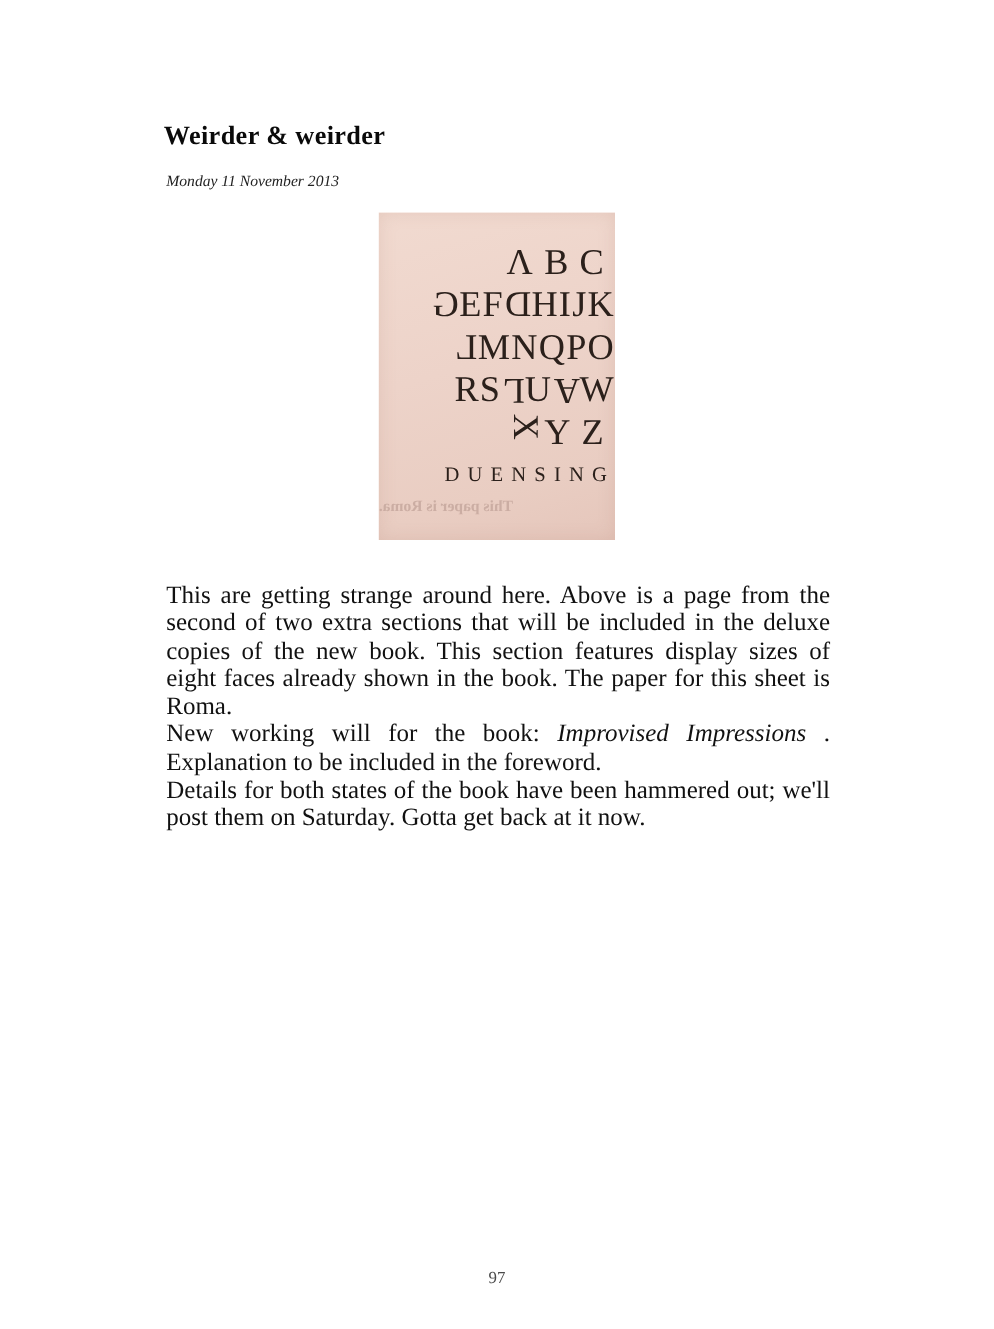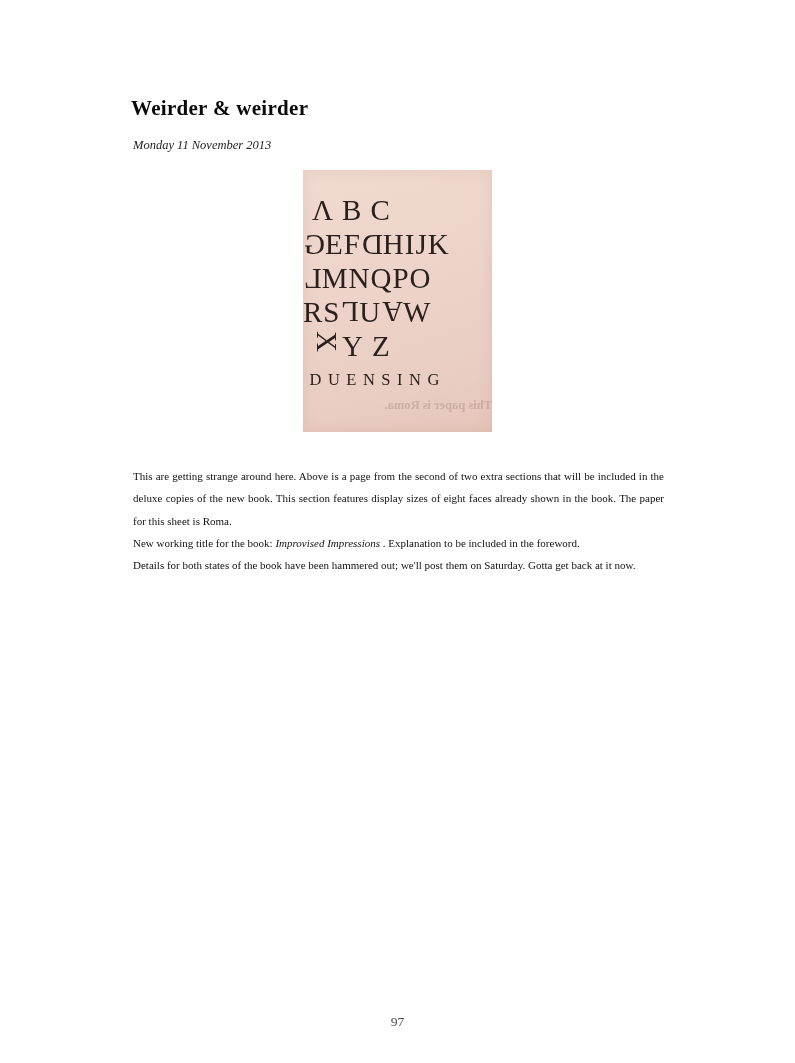--- a/index.html
+++ b/index.html
@@ -12,41 +12,41 @@
     position:absolute;left:131px;top:96px;margin:0;
     font-size:21px;font-weight:bold;letter-spacing:.3px;color:#0a0a0a;
   }
   .post-date{
     position:absolute;left:133px;top:138px;
     font-style:italic;font-size:12.5px;color:#222;text-align:center;
   }
   .photo{
     position:absolute;left:303px;top:170px;width:189px;height:262px;margin:0;
     background:linear-gradient(163deg,#f1dad0 0%,#edd3c9 45%,#e9cdc2 80%,#e5c6bb 100%);
-    color:#2b201b;text-align:left;overflow:hidden;
+    color:#2b201b;text-align:right;overflow:hidden;
     box-shadow:inset 0 0 14px rgba(170,120,105,.18);
   }
   .srow{font-size:29px;line-height:34px;white-space:nowrap;letter-spacing:1px;}
   .srow.first{padding-top:23px;}
   .srow.spaced{letter-spacing:9px;padding-left:9px;}
   .g{display:inline;}
   .fx-flip{display:inline-block;transform:scaleX(-1);}
   .fx-rot180{display:inline-block;transform:rotate(180deg);}
   .fx-rot90{display:inline-block;transform:rotate(90deg);}
   .imprint{
     margin-top:7px;font-size:16.5px;letter-spacing:6.5px;padding-left:6.5px;
     font-weight:normal;
   }
   .ghost{
     margin-top:8px;font-size:12.5px;font-weight:bold;
     transform:scaleX(-1);color:#c4a69c;filter:blur(.5px);opacity:.8;
   }
   .bodytext{
     position:absolute;left:133px;top:465px;width:531px;
-    font-size:11px;line-height:22.3px;text-align:justify;
+    font-size:20px;line-height:22.3px;text-align:justify;
   }
   .bodytext p{margin:0;}
   .bodytext em{font-style:italic;margin-top:40px;}
   .pagenum{
     position:absolute;left:0;top:1014px;width:100%;text-align:center;
     font-size:13.5px;color:#4a4a4a;
   }
 </style>
 </head>
 <body>
@@ -66,19 +66,19 @@
     <div class="srow"><span class="g">R</span><span class="g">S</span><span class="g fx-rot180">L</span><span class="g">U</span><span class="g fx-rot180">A</span><span class="g">W</span></div>
 
     <div class="srow spaced"><span class="g fx-rot90">X</span><span class="g">Y</span><span class="g">Z</span></div>
 
     <div class="imprint">DUENSING</div>
     <div class="ghost">This paper is Roma.</div>
   </figure>
 
   <div class="bodytext">
     <p><span>This are getting strange around here. Above is a page from the second of two extra sections that will be included in the deluxe copies of the new book. This section features display sizes of eight faces already shown in the book. The paper for this sheet is Roma.</span></p>
-    <p><span>New working title for the book: </span><em>Improvised Impressions</em><span> . Explanation to be included in the foreword.</span></p>
+    <p><span>New working will for the book: </span><em>Improvised Impressions</em><span> . Explanation to be included in the foreword.</span></p>
     <p><span>Details for both states of the book have been hammered out; we'll post them on Saturday. Gotta get back at it now.</span></p>
   </div>
 
   <div class="pagenum">97</div>
 
 </div>
 
 </body></html>

